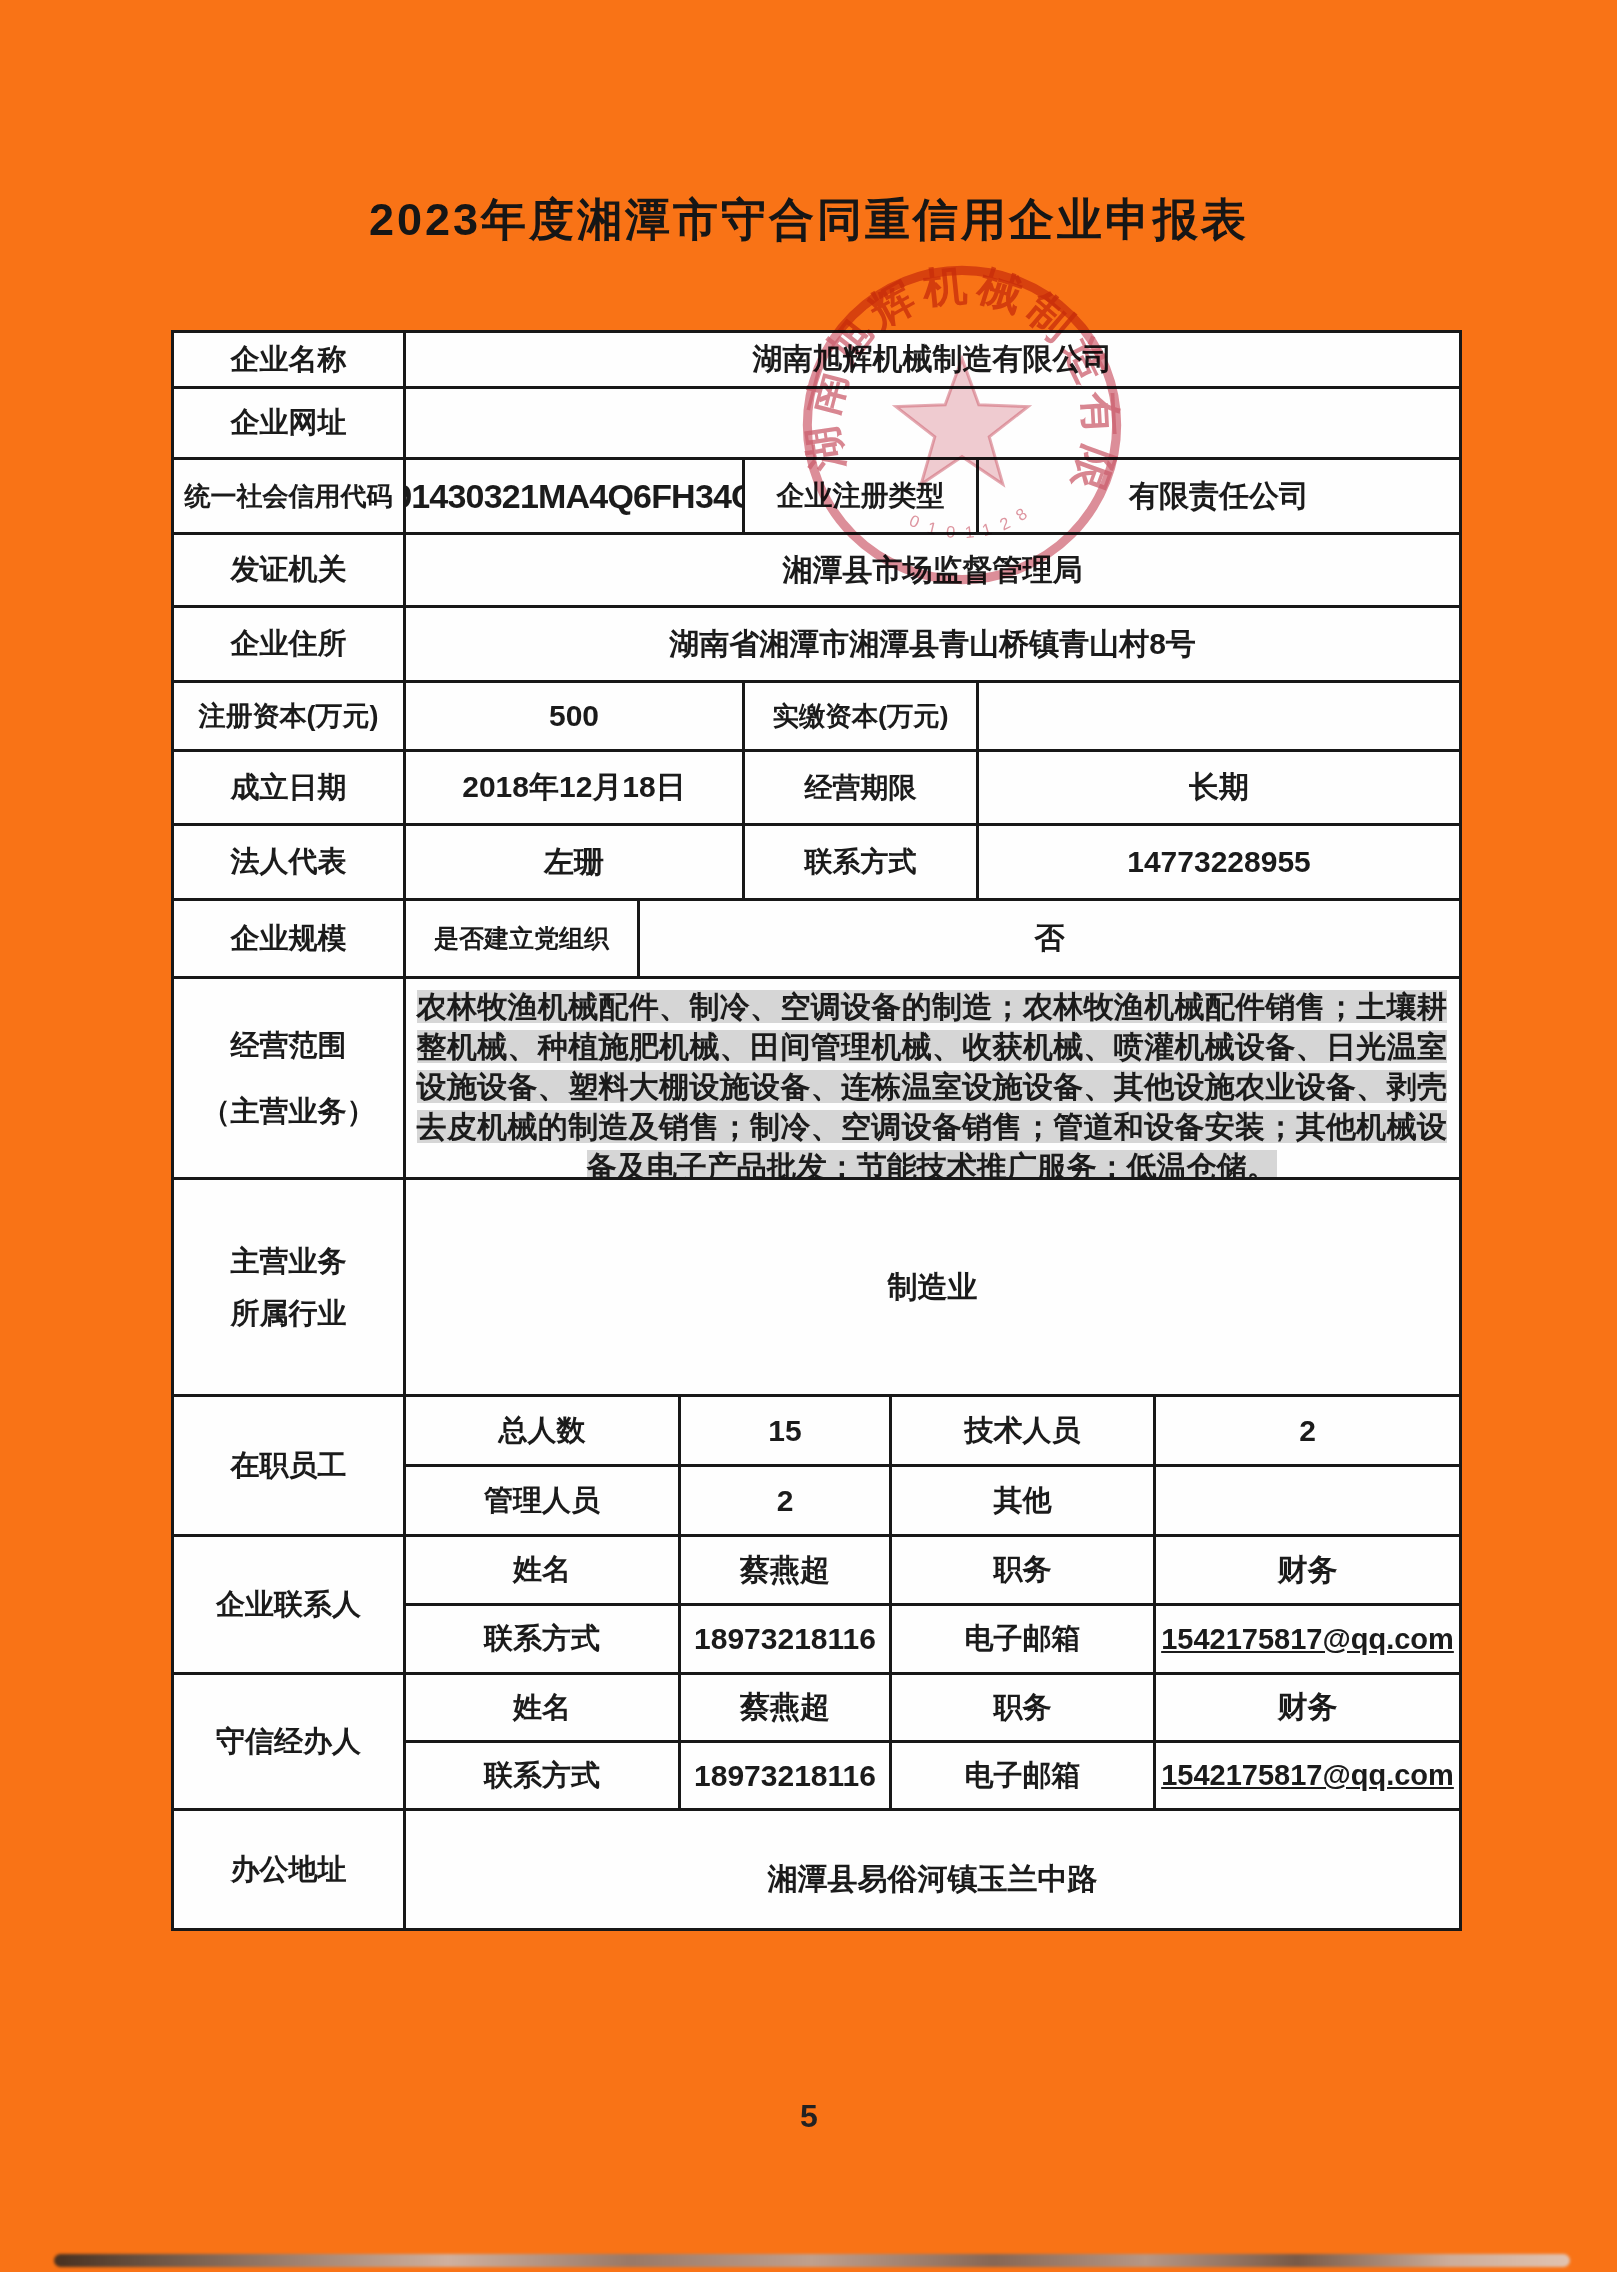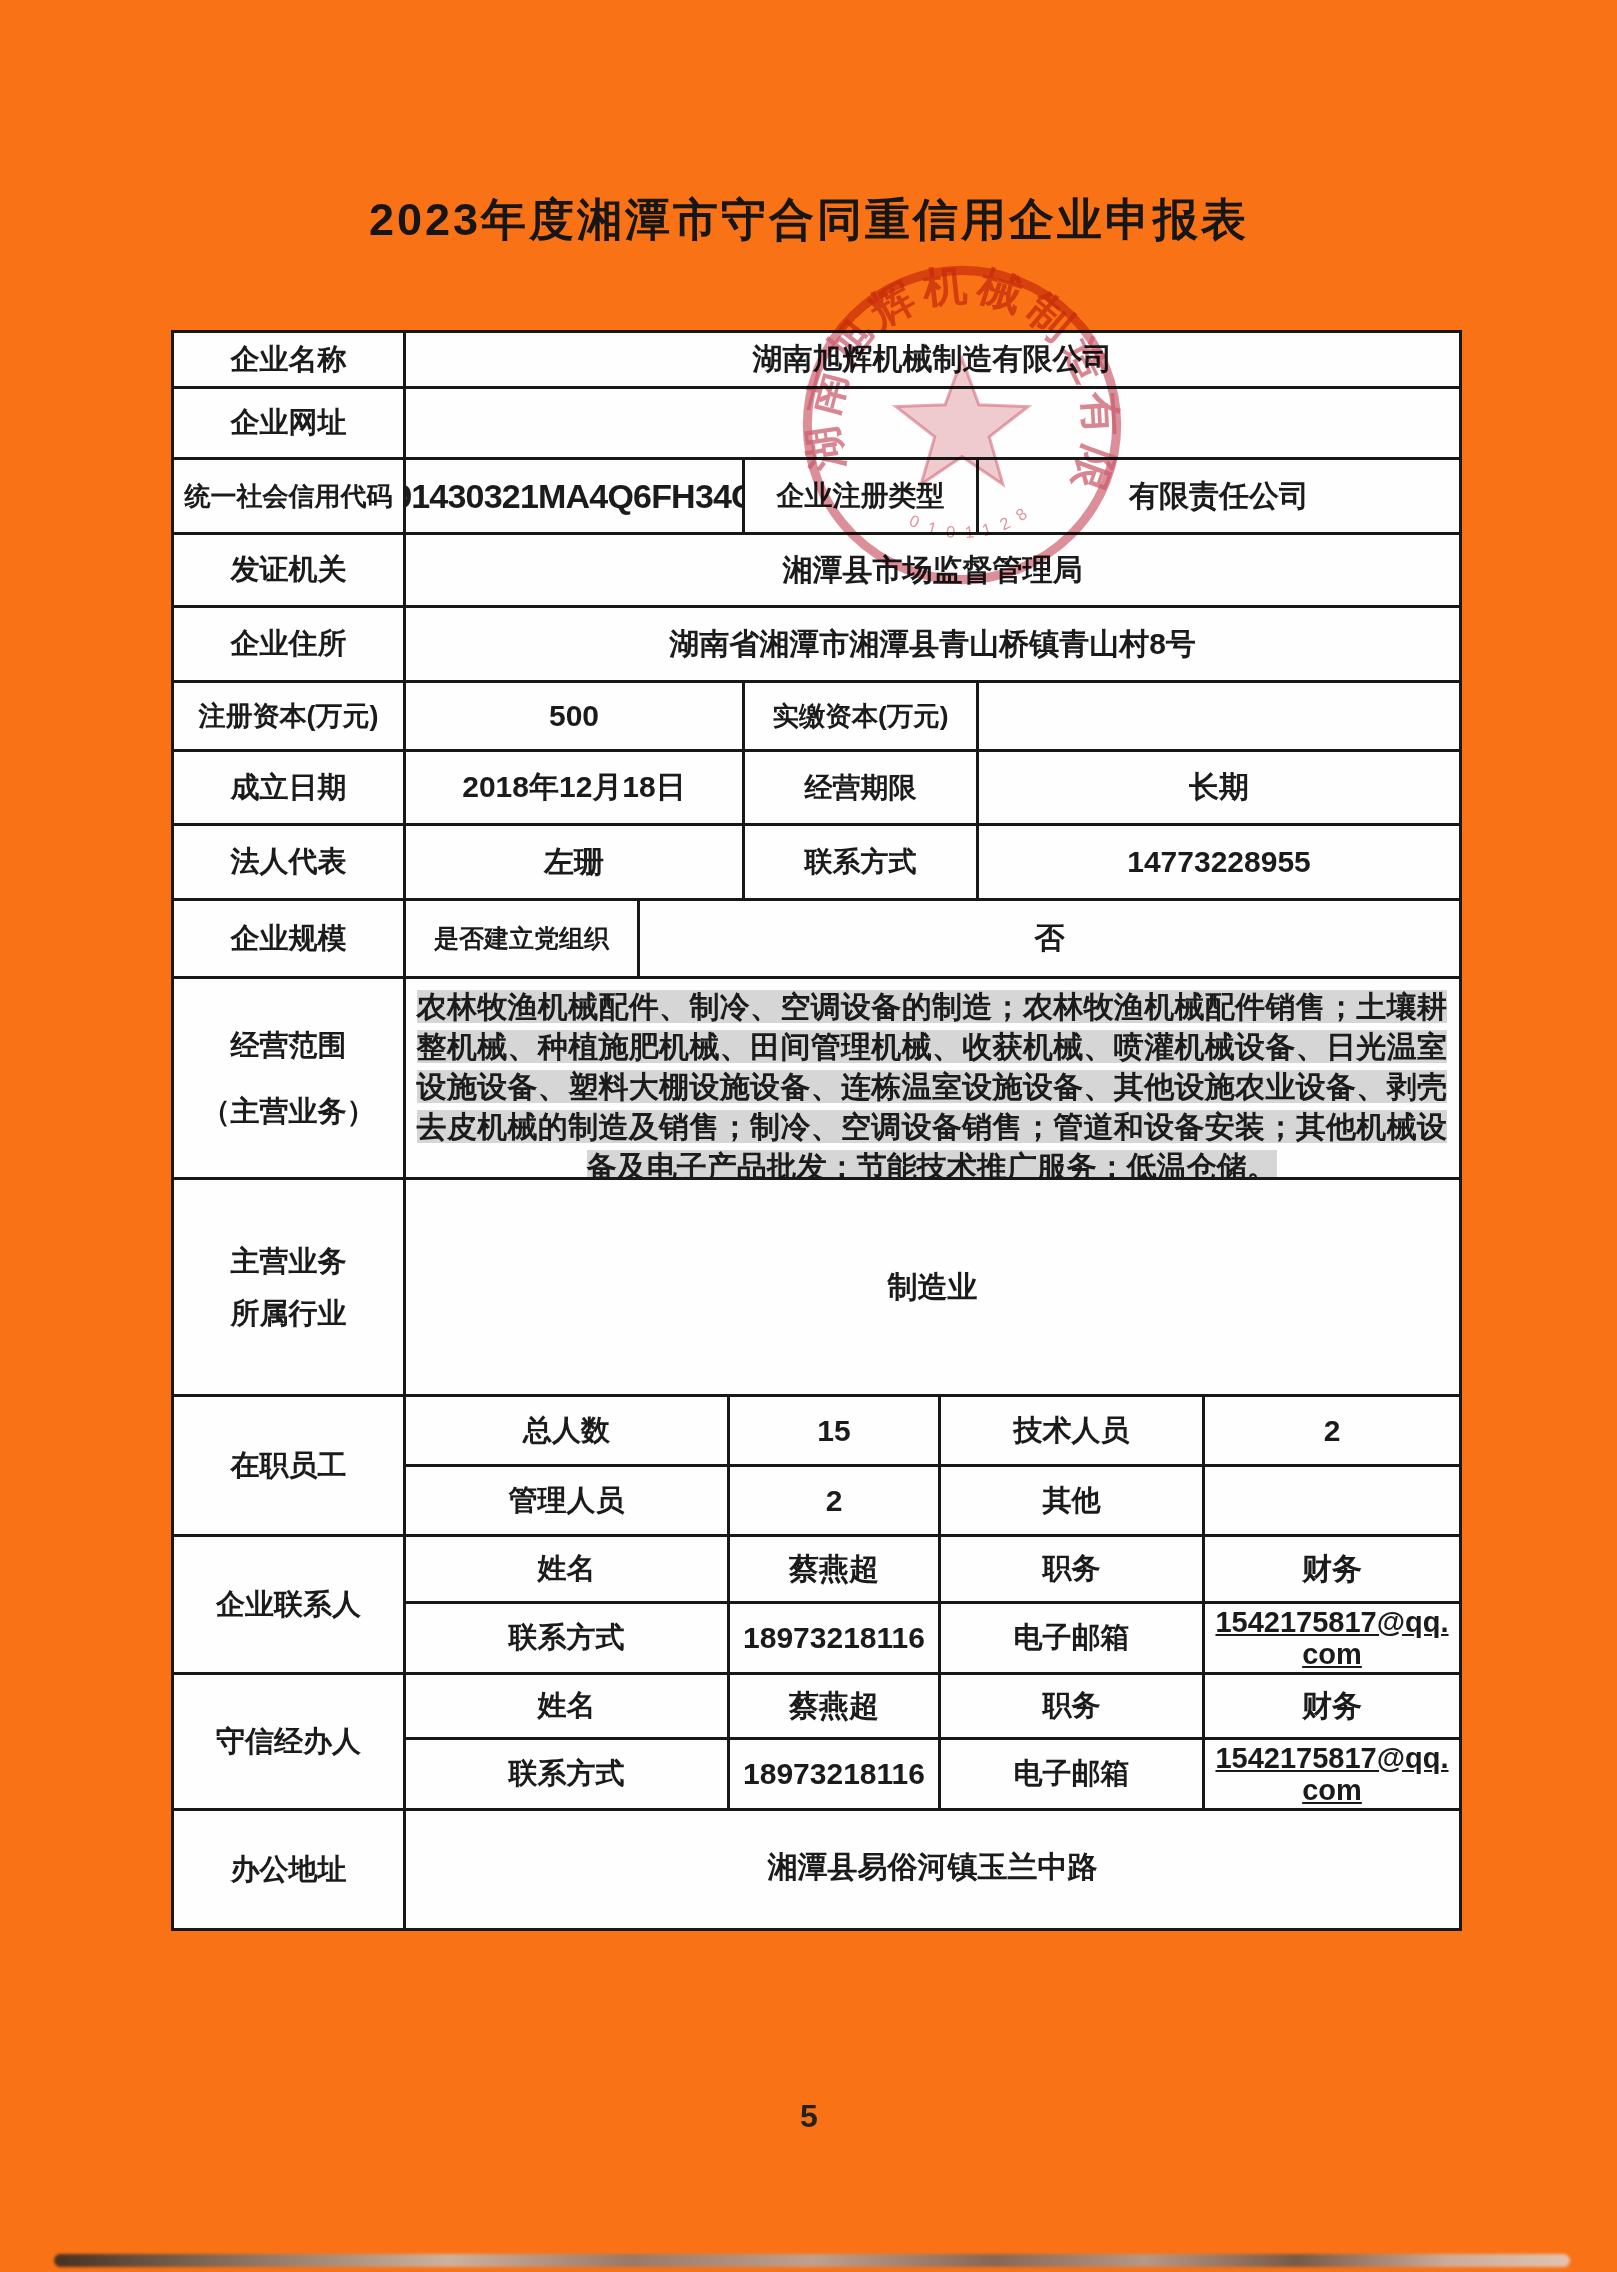--- a/index.html
+++ b/index.html
@@ -28,21 +28,21 @@
     box-sizing:border-box;border-right:3px solid #181818;
     display:flex;align-items:center;justify-content:center;
     font-weight:700;font-size:30px;text-align:center;
     padding:3px 6px;overflow:hidden;
   }
   .cell:last-child{border-right:none;}
   .lab{width:232px;flex:none;font-size:29px;}
   .w2b{width:339px;flex:none;}
   .w3b{width:234px;flex:none;font-size:28px;}
   .w4b{flex:1;}
-  .w2c{width:324px;flex:none;font-size:29px;}
+  .w2c{width:275px;flex:none;font-size:29px;}
   .w3c{width:211px;flex:none;}
   .w4c{width:264px;flex:none;font-size:29px;}
   .w5c{flex:1;}
   .grow{flex:1;}
   .subcol{flex:1;display:flex;flex-direction:column;}
   .subrow{display:flex;border-bottom:3px solid #181818;box-sizing:border-box;flex:1;}
   .subrow:last-child{border-bottom:none;}
   .two-line div{line-height:1.6;}
   .code-val{font-size:34px;letter-spacing:-0.8px;white-space:nowrap;}
   .email-val{font-size:29px;line-height:1.12;word-break:break-all;padding:1.5px 3px;text-decoration:underline;}
@@ -195,21 +195,21 @@
           <div class="cell w2c">联系方式</div>
           <div class="cell w3c">18973218116</div>
           <div class="cell w4c">电子邮箱</div>
           <div class="cell w5c email-val">1542175817@qq.com</div>
         </div>
       </div>
     </div>
 
     <div class="row" style="height:117px">
       <div class="cell lab">办公地址</div>
-      <div class="cell grow" style="align-items:flex-start;padding-top:36px">湘潭县易俗河镇玉兰中路</div>
+      <div class="cell grow" style="align-items:flex-start;padding-top:48px">湘潭县易俗河镇玉兰中路</div>
     </div>
 
   </div>
 
   <svg class="stamp" viewBox="0 0 456 456" aria-hidden="true">
     <defs>
       <path id="arcTop" d="M 73 284 A 165 165 0 1 1 383 284" fill="none"></path>
       <path id="arcBottom" d="M 132 343 A 150 150 0 0 0 324 343" fill="none"></path>
     </defs>
     <circle cx="228" cy="228" r="205" fill="none" stroke="rgba(201,78,94,0.72)" stroke-width="12"></circle>

